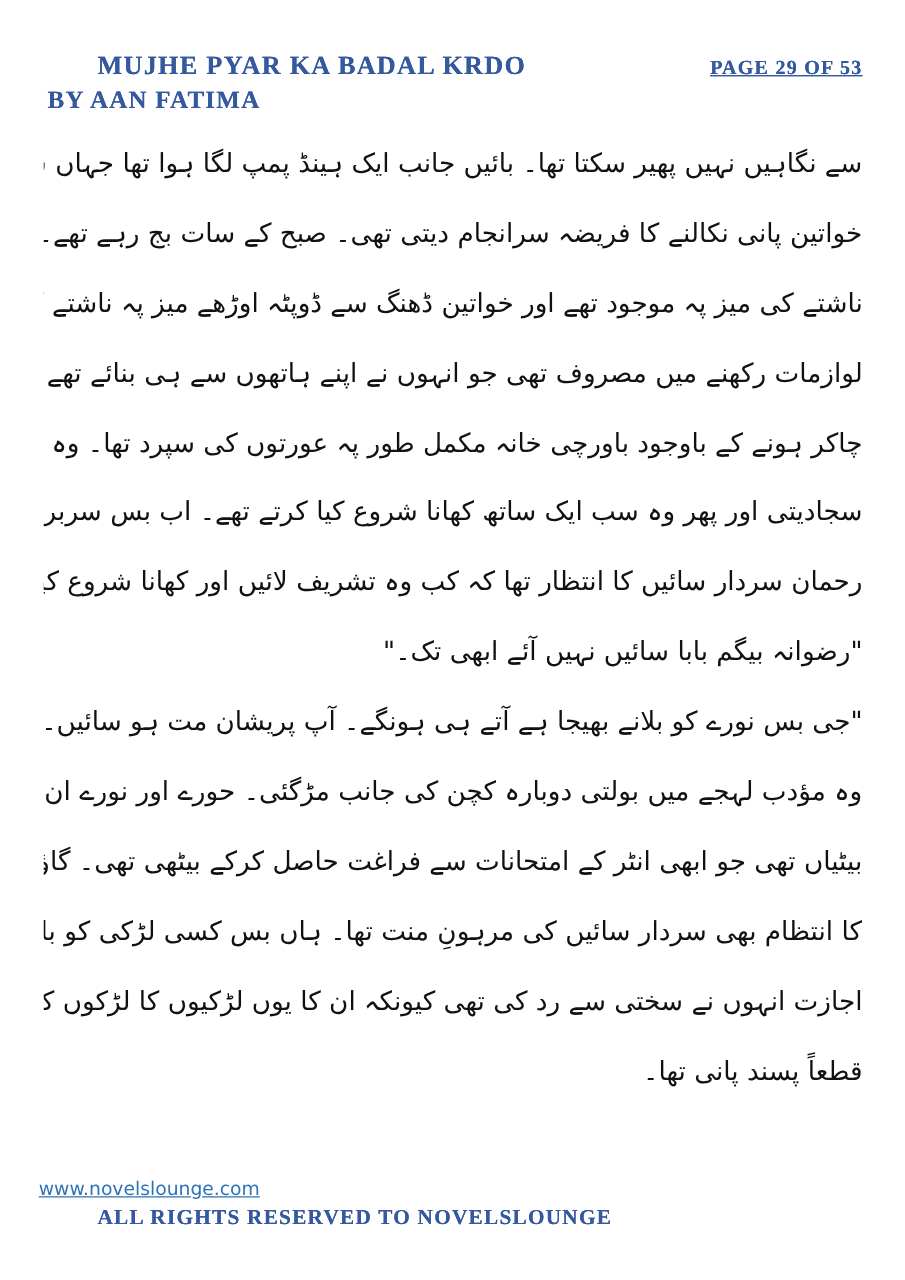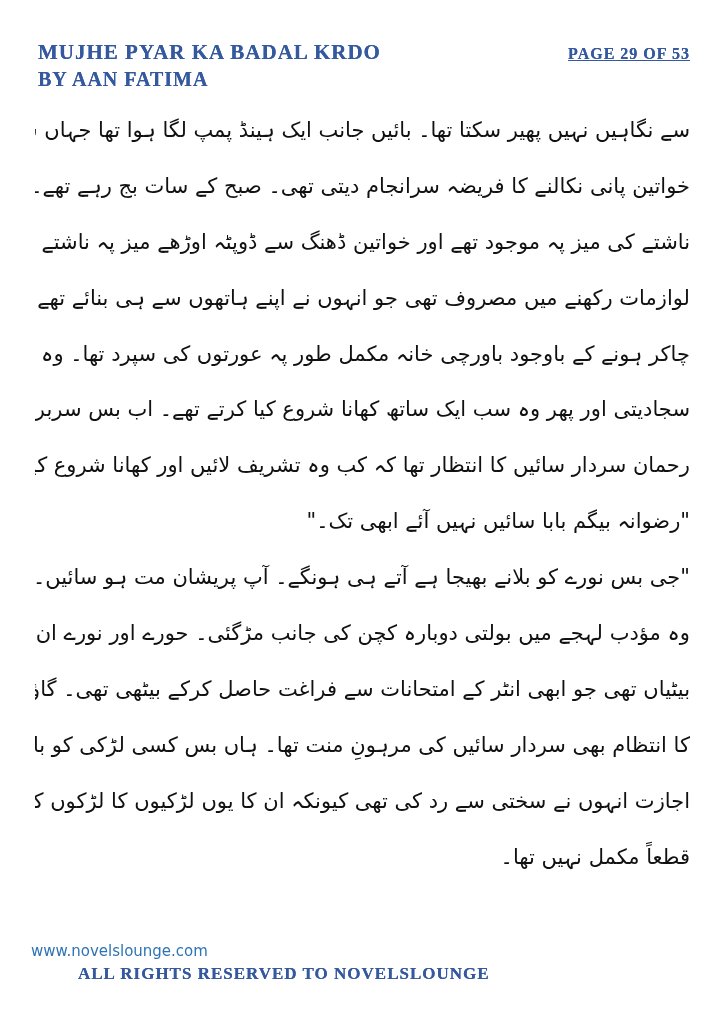--- a/index.html
+++ b/index.html
@@ -29,21 +29,21 @@
     justify-content: space-between;
     align-items: baseline;
   }
   .doc-title, .page-num, .author {
     color: #35599E;
     font-family: "Liberation Serif", serif;
     font-weight: 700;
     letter-spacing: 1px;
     text-shadow: 0 0 0.4px #35599E;
   }
-  .doc-title { font-size: 21px; line-height: 24px; }
+  .doc-title { font-size: 21px; line-height: 24px; margin-left: 40px; }
   .page-num  { font-size: 16px; line-height: 24px; text-decoration: underline; }
   .author    { font-size: 20px; line-height: 24px; margin-top: 1px; }
 
   
   .body-text {
     position: absolute;
     top: 102px;
     left: 35px;
     right: 34px;
     direction: rtl;
@@ -67,20 +67,21 @@
     top: 941px;
     left: 31px;
     right: 34px;
   }
   .site-link {
     display: inline-block;
     font-family: "DejaVu Sans", sans-serif;
     font-size: 15px;
     line-height: 20px;
     color: #2E74B5;
+    text-decoration: underline;
     cursor: pointer;
   }
   .rights {
     margin-top: 2px;
     font-family: "Liberation Serif", serif;
     font-size: 17px;
     line-height: 21px;
     font-weight: 700;
     letter-spacing: 1px;
     color: #35599E;
@@ -135,21 +136,21 @@
     <div class="text-line">
         <span>بیٹیاں تھی جو ابھی انٹر کے امتحانات سے فراغت حاصل کرکے بیٹھی تھی۔ گاؤں میں سکول</span>
       </div>
     <div class="text-line">
         <span>کا انتظام بھی سردار سائیں کی مرہونِ منت تھا۔ ہاں بس کسی لڑکی کو باہر شہر جاکر پڑھنے کی</span>
       </div>
     <div class="text-line">
         <span>اجازت انہوں نے سختی سے رد کی تھی کیونکہ ان کا یوں لڑکیوں کا لڑکوں کے ساتھ اٹھنا بیٹھنا</span>
       </div>
     <div class="text-line">
-        <span>قطعاً مکمل نہیں تھا۔</span>
+        <span>قطعاً پسند پانی تھا۔</span>
       </div>
   </div>
 
   <div class="footer">
     <a class="site-link">www.novelslounge.com</a>
     <div class="rights">ALL RIGHTS RESERVED TO NOVELSLOUNGE</div>
   </div>
 
 </div>
 

